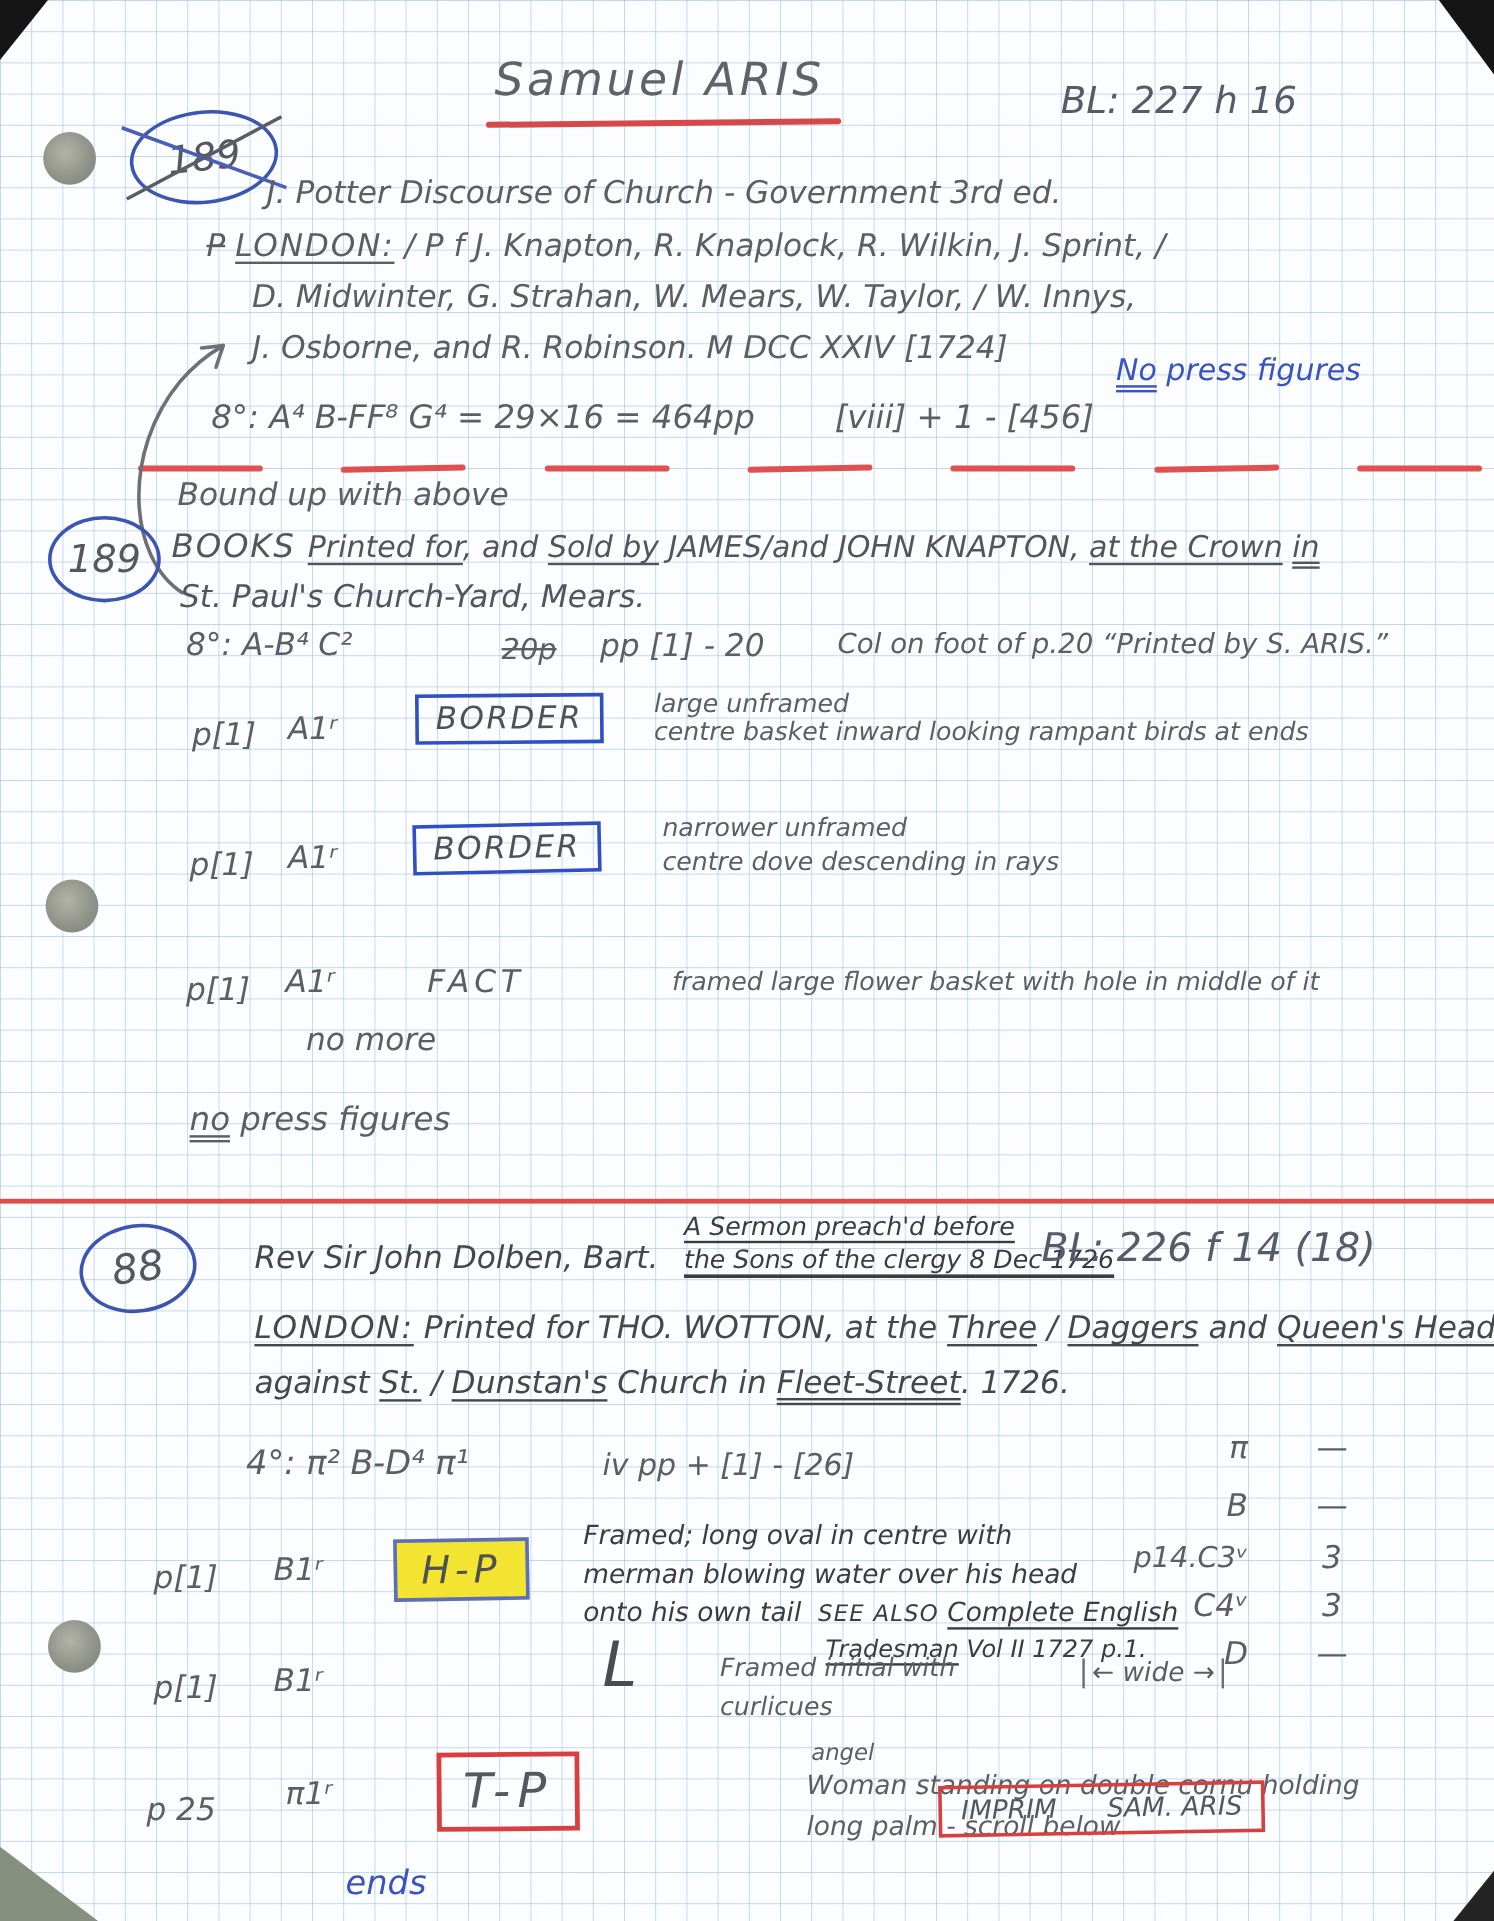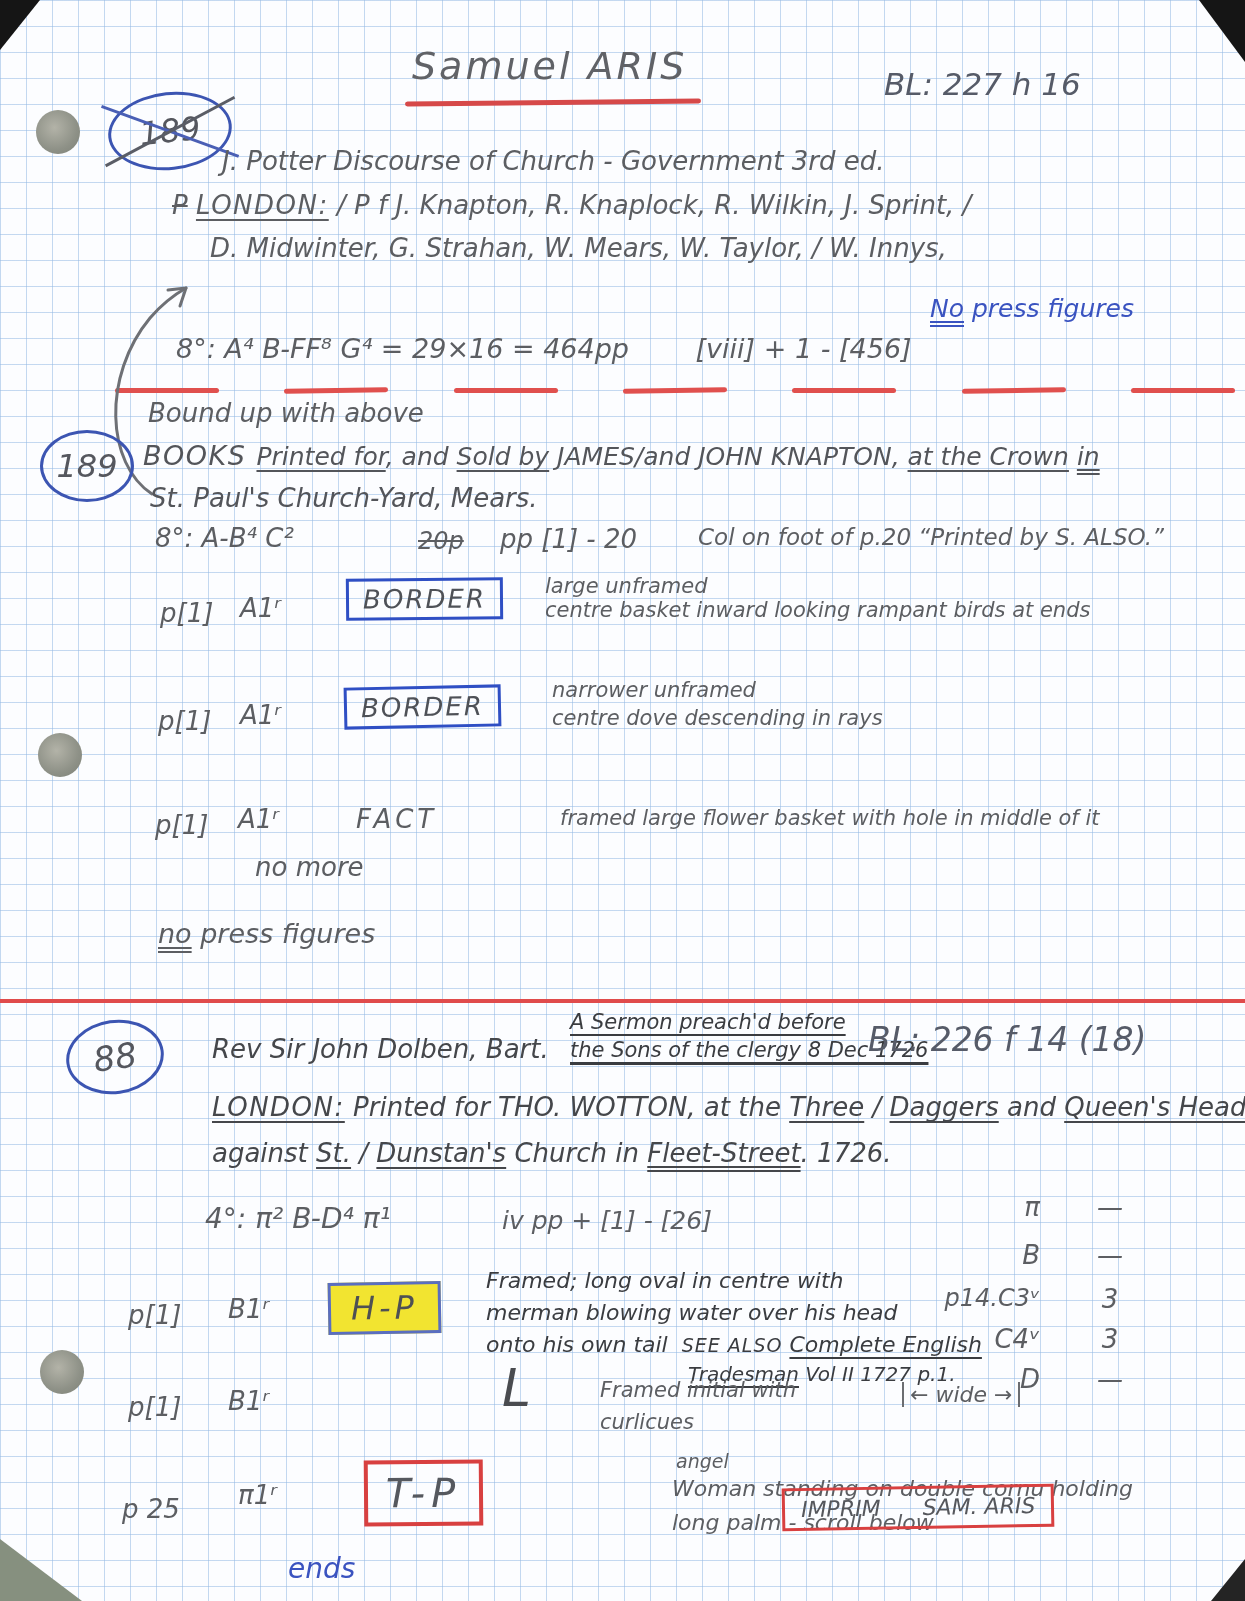--- a/index.html
+++ b/index.html
@@ -70,20 +70,21 @@
     <div class="xline xline2"></div>
     <div class="xline xline3"></div>
   </div>
 
   <div class="abs hand pencil" style="left:222px;top:146px;font-size:26px;">J. Potter   Discourse of Church - Government   3rd ed.</div>
   <div class="abs hand pencil" style="left:172px;top:190px;font-size:26px;">
     <span class="strike">P</span>
     <span class="u caps">LONDON:</span><span> / P f  J. Knapton, R. Knaplock, R. Wilkin, J. Sprint, /</span>
   </div>
   <div class="abs hand pencil" style="left:210px;top:233px;font-size:26px;">D. Midwinter, G. Strahan, W. Mears, W. Taylor, /  W. Innys,</div>
+  <div class="abs hand pencil" style="left:210px;top:275px;font-size:26px;">J. Osborne, and R. Robinson.   M DCC XXIV  [1724]</div>
 
   <div class="abs hand blue" style="left:930px;top:294px;font-size:25px;">
     <span class="uu">No</span><span> press figures</span>
   </div>
 
   <div class="abs hand pencil" style="left:176px;top:333px;font-size:27px;">
     <span>8°:  A⁴ B-FF⁸ G⁴   = 29×16 = 464pp</span>
     <span style="margin-left:58px;">[viii] + 1 - [456]</span>
   </div>
 
@@ -108,21 +109,21 @@
   </div>
 
   <div class="abs hand" style="left:143px;top:440px;font-size:25px;color:#53555a;">
     <span class="caps" style="font-size:27px;">BOOKS </span><span class="u">Printed for</span><span>, and </span><span class="u">Sold by</span><span> JAMES/and JOHN KNAPTON, </span><span class="u">at the Crown</span><span> </span><span class="uu">in</span>
   </div>
   <div class="abs hand" style="left:150px;top:483px;font-size:26px;color:#53555a;">St. Paul's Church-Yard,  Mears.</div>
 
   <div class="abs hand pencil" style="left:155px;top:523px;font-size:26px;">8°:   A-B⁴ C²</div>
   <div class="abs hand pencil strike" style="left:418px;top:527px;font-size:24px;">20p</div>
   <div class="abs hand pencil" style="left:500px;top:524px;font-size:26px;">pp [1] - 20</div>
-  <div class="abs hand pencil" style="left:698px;top:524px;font-size:23px;">Col on foot of p.20  “Printed by S. ALSO.”</div>
+  <div class="abs hand pencil" style="left:698px;top:524px;font-size:23px;">Col on foot of p.20  “Printed by S. ARIS.”</div>
 
   <div class="abs" style="left:0;top:570px;width:1245px;height:80px;">
     <span class="abs hand pencil" style="left:160px;top:28px;font-size:26px;">p[1]</span>
     <span class="abs hand pencil" style="left:240px;top:23px;font-size:26px;">A1ʳ</span>
     <span class="abs blue-box" style="left:346px;top:8px;font-size:26px;transform:rotate(-0.5deg);">BORDER</span>
     <span class="abs hand pencil" style="left:545px;top:4px;font-size:21px;">large unframed</span>
     <span class="abs hand pencil" style="left:545px;top:28px;font-size:21px;">centre basket inward looking rampant birds at ends</span>
   </div>
 
   <div class="abs" style="left:0;top:678px;width:1245px;height:80px;">

